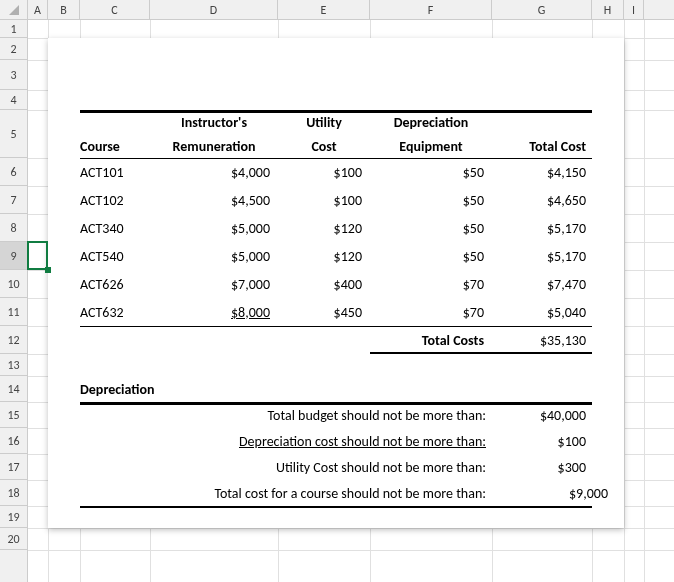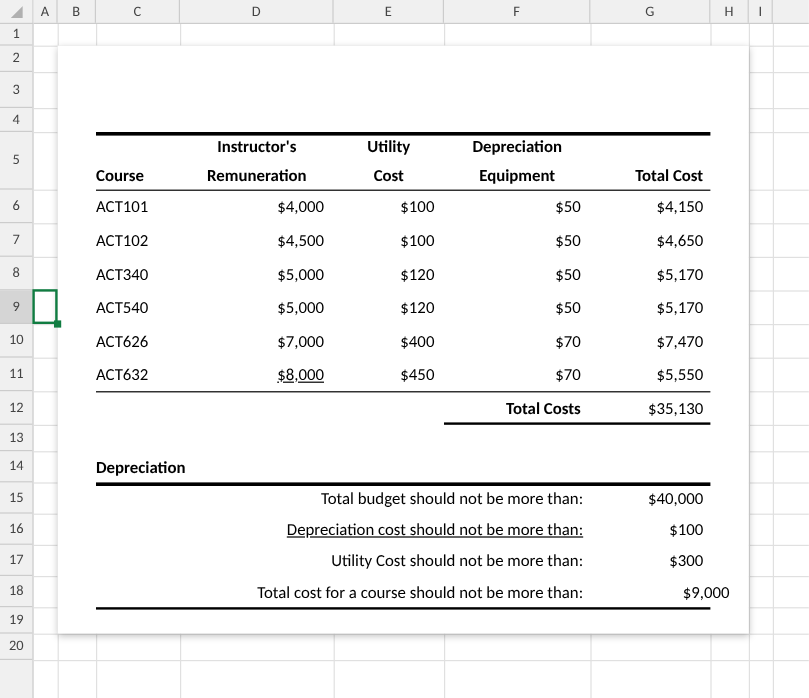--- a/index.html
+++ b/index.html
@@ -143,21 +143,21 @@
         <div class="cell r" style="left: 464px; width: 100px; top: 222px; height: 28px; padding-right: 6px;">$5,170</div>
         <div class="cell l" style="left: 52px; width: 70px; top: 250px; height: 28px;">ACT626</div>
         <div class="cell r" style="left: 122px; width: 128px; top: 250px; height: 28px; padding-right: 8px;">$7,000</div>
         <div class="cell r" style="left: 250px; width: 92px; top: 250px; height: 28px; padding-right: 8px;">$400</div>
         <div class="cell r" style="left: 342px; width: 122px; top: 250px; height: 28px; padding-right: 8px;">$70</div>
         <div class="cell r" style="left: 464px; width: 100px; top: 250px; height: 28px; padding-right: 6px;">$7,470</div>
         <div class="cell l" style="left: 52px; width: 70px; top: 278px; height: 28px;">ACT632</div>
         <div class="cell r" style="left: 122px; width: 128px; top: 278px; height: 28px; padding-right: 8px; text-decoration: underline;">$8,000</div>
         <div class="cell r" style="left: 250px; width: 92px; top: 278px; height: 28px; padding-right: 8px;">$450</div>
         <div class="cell r" style="left: 342px; width: 122px; top: 278px; height: 28px; padding-right: 8px;">$70</div>
-        <div class="cell r" style="left: 464px; width: 100px; top: 278px; height: 28px; padding-right: 6px;">$5,550</div>
+        <div class="cell r" style="left: 464px; width: 100px; top: 278px; height: 28px; padding-right: 6px;">$5,040</div>
         <div class="bord-top1" style="position: absolute; left: 52px; width: 512px; top: 306px;"></div>
       </div>
 
     <div id="totblock">
         <div class="cell r bold" style="left: 342px; width: 122px; top: 306px; height: 28px; padding-right: 8px;">Total Costs</div>
         <div class="cell r" style="left: 464px; width: 100px; top: 306px; height: 28px; padding-right: 6px;">$35,130</div>
         <div class="bord-bot2" style="position: absolute; left: 342px; width: 222px; top: 334px; height: 0px; border-bottom: 2px solid rgb(0, 0, 0); transform: translateY(-2px);"></div>
       </div>
 
     <div id="consblock">

